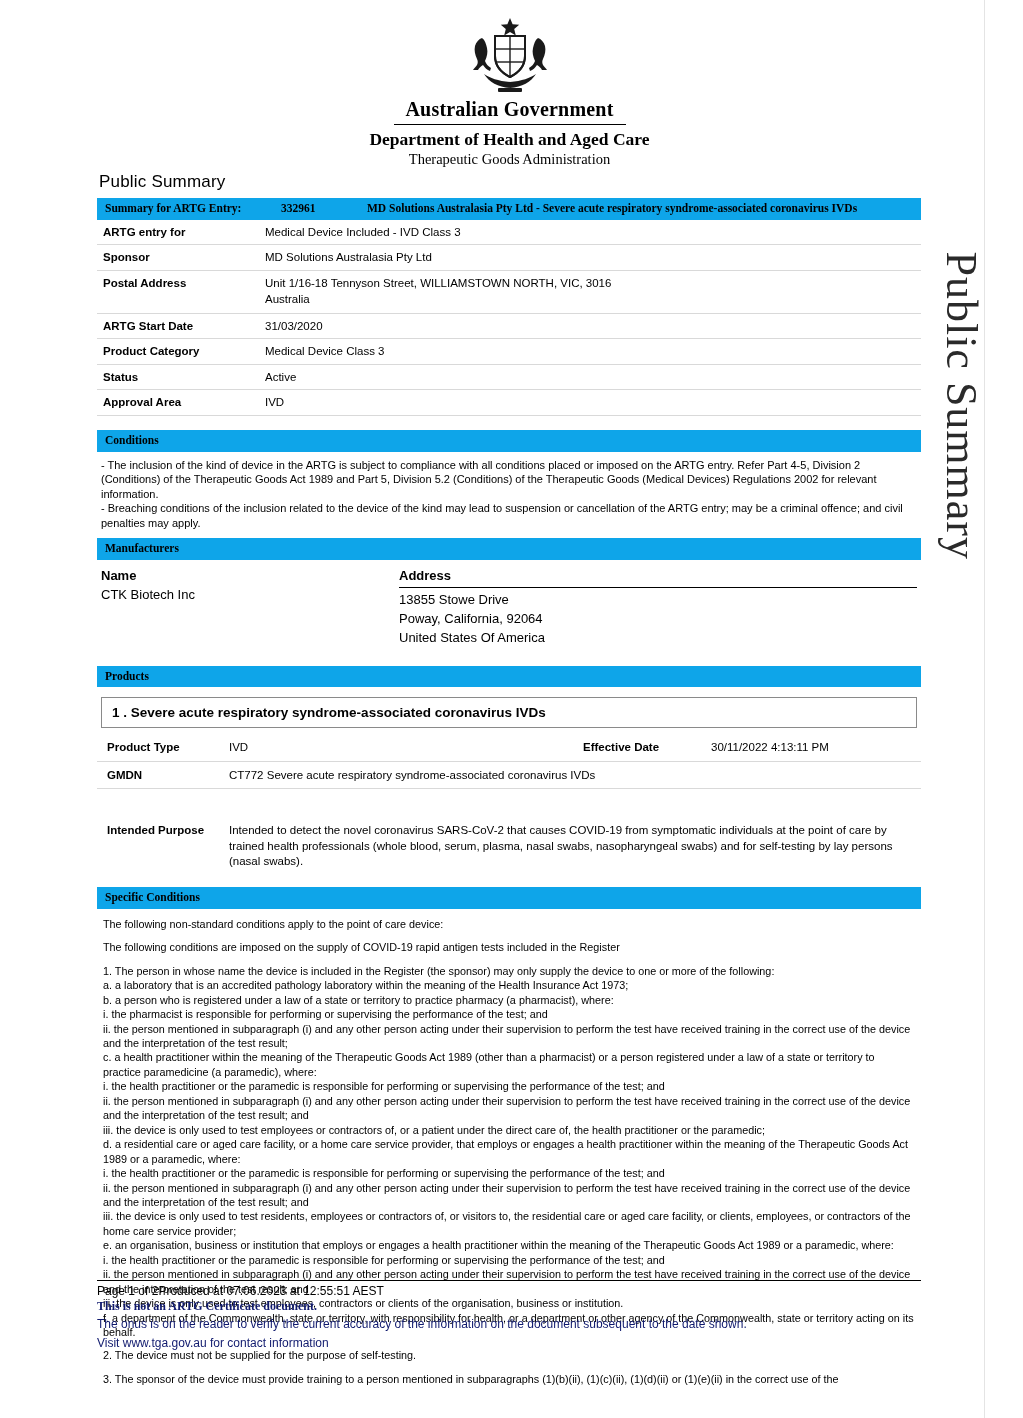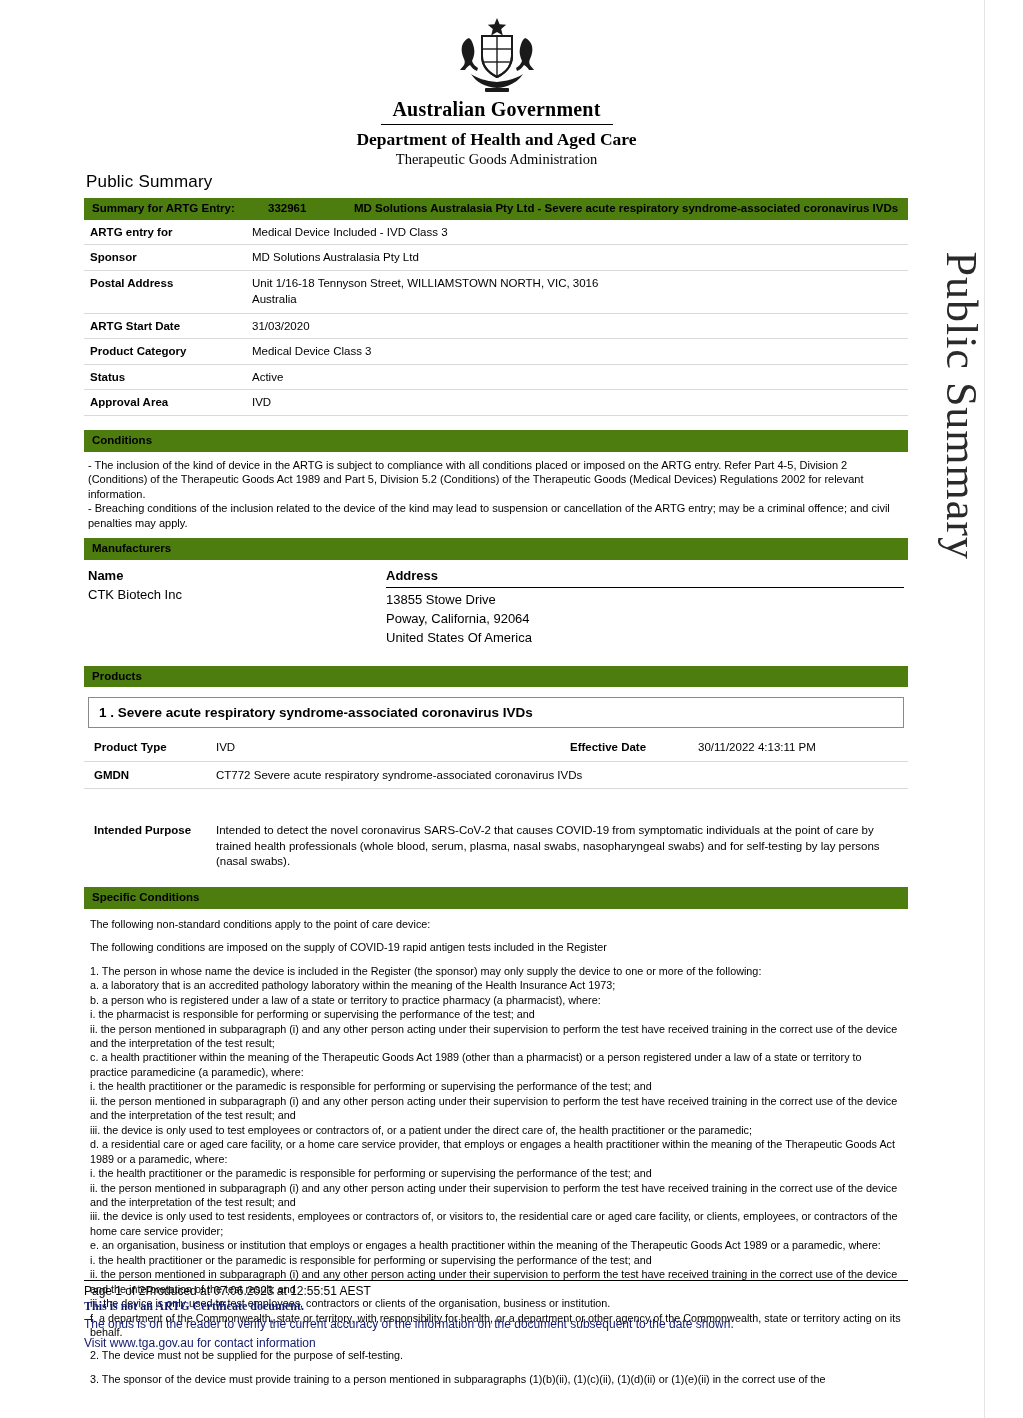--- a/index.html
+++ b/index.html
@@ -10,21 +10,21 @@
   body {
     width: 1023px;
     height: 1418px;
     position: relative;
     font-family: "Liberation Sans", sans-serif;
     color: #000;
     overflow: hidden;
   }
   .page {
     position: absolute;
-    left: 4px; top: 0;
+    left: 17px; top: 0;
     width: 985px;
     height: 1418px;
     background: #fff;
     box-sizing: border-box;
   }
   .right-gutter {
     position: absolute;
     right: 0; top: 0;
     width: 38px; height: 1418px;
     background: #fff;
@@ -72,26 +72,27 @@
     top: 172px;
     width: 824px;
   }
   h1.page-heading {
     font-size: 17px;
     font-weight: normal;
     margin: 0 0 6px 2px;
     letter-spacing: 0.2px;
   }
   .band {
-    background: #4d7c0f;
+    background: #0ea5e9;
     font-size: 11.5px;
     font-weight: bold;
     padding: 4px 8px;
     box-sizing: border-box;
     line-height: 1.2;
+    font-family: Liberation Serif, serif;
   }
   .band.summary-row {
     display: flex;
     font-weight: bold;
   }
   .band .sum-label { width: 176px; flex: none; }
   .band .sum-num { width: 86px; flex: none; font-weight: bold; }
   .band .sum-desc { flex: 1; font-weight: bold; }
 
   .kv {

